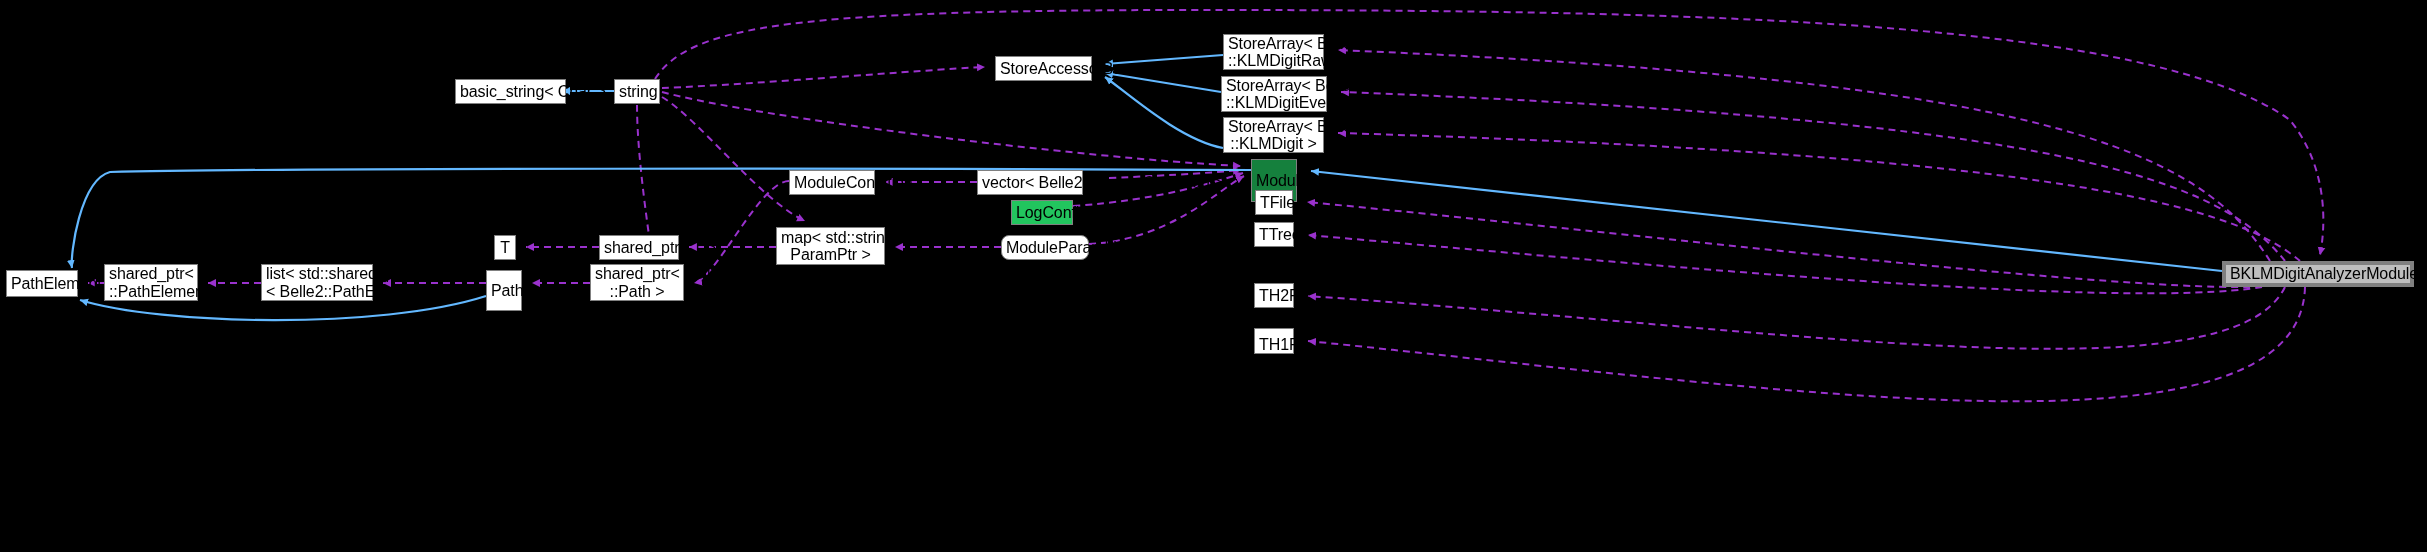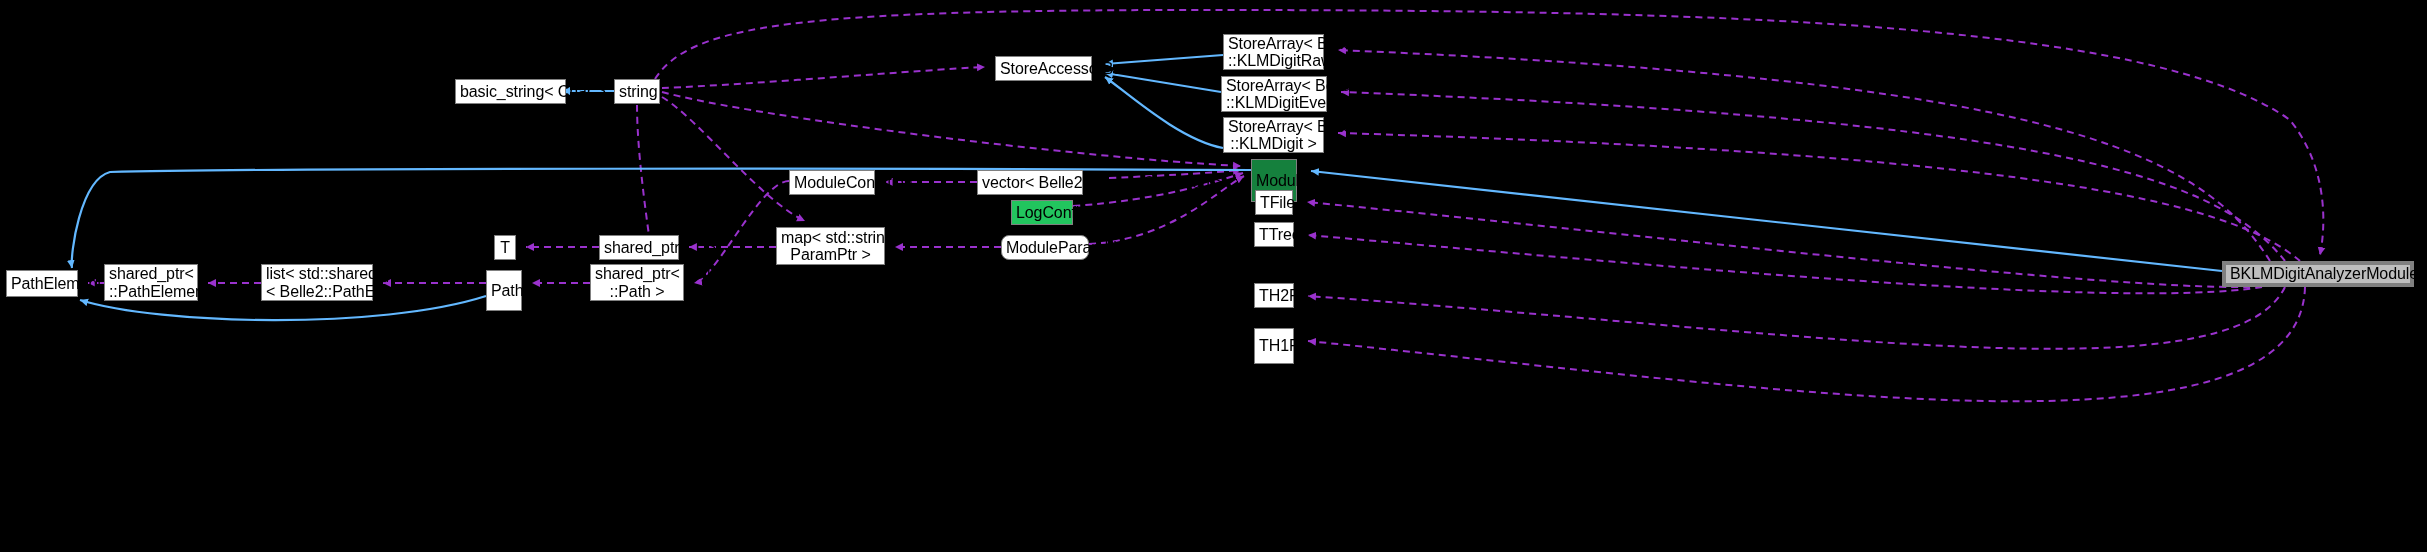--- a/index.html
+++ b/index.html
@@ -132,21 +132,21 @@
       <div class="node" style="left: 1223px; top: 34px; width: 101px; height: 36px; background: rgb(255, 255, 255); border-color: rgb(128, 128, 128);"><span>StoreArray&lt; Belle2
 ::KLMDigitRaw &gt;</span></div>
       <div class="node" style="left: 1221px; top: 76px; width: 106px; height: 36px; background: rgb(255, 255, 255); border-color: rgb(128, 128, 128);"><span>StoreArray&lt; Belle2
 ::KLMDigitEventInfo &gt;</span></div>
       <div class="node" style="left: 1223px; top: 117px; width: 101px; height: 36px; background: rgb(255, 255, 255); border-color: rgb(128, 128, 128);"><span>StoreArray&lt; Belle2
 ::KLMDigit &gt;</span></div>
       <div class="node" style="left: 1251px; top: 159px; width: 46px; height: 43px; background: #15803d; border-color: rgb(128, 128, 128);"><span>Module</span></div>
       <div class="node" style="left: 1255px; top: 190px; width: 38px; height: 25px; background: rgb(255, 255, 255); border-color: rgb(128, 128, 128);"><span>TFile</span></div>
       <div class="node" style="left: 1254px; top: 222px; width: 40px; height: 25px; background: rgb(255, 255, 255); border-color: rgb(128, 128, 128);"><span>TTree</span></div>
       <div class="node" style="left: 1254px; top: 283px; width: 40px; height: 25px; background: rgb(255, 255, 255); border-color: rgb(128, 128, 128);"><span>TH2F</span></div>
-      <div class="node" style="left: 1254px; top: 328px; width: 40px; height: 36px; background: rgb(255, 255, 255); border-color: rgb(128, 128, 128);"><span>TH1F</span></div>
+      <div class="node" style="left: 1254px; top: 328px; width: 40px; height: 26px; background: rgb(255, 255, 255); border-color: rgb(128, 128, 128); align-items: flex-end;"><span>TH1F</span></div>
       <div class="node" style="left: 789px; top: 170px; width: 86px; height: 25px; background: rgb(255, 255, 255); border-color: rgb(128, 128, 128);"><span>ModuleCondition</span></div>
       <div class="node" style="left: 977px; top: 170px; width: 106px; height: 25px; background: rgb(255, 255, 255); border-color: rgb(128, 128, 128);"><span>vector&lt; Belle2::ModuleCondition &gt;</span></div>
       <div class="node" style="left: 1011px; top: 200px; width: 62px; height: 25px; background: #22c55e; border-color: rgb(128, 128, 128);"><span>LogConfig</span></div>
       <div class="node" style="left: 1001px; top: 235px; width: 88px; height: 25px; background: rgb(255, 255, 255); border-color: rgb(128, 128, 128); border-radius: 8px;"><span>ModuleParamList</span></div>
       <div class="node" style="left: 776px; top: 227px; width: 109px; height: 38px; background: rgb(255, 255, 255); border-color: rgb(128, 128, 128); align-items: center;"><span>map&lt; std::string, Module
 ParamPtr &gt;</span></div>
       <div class="node" style="left: 599px; top: 235px; width: 80px; height: 25px; background: rgb(255, 255, 255); border-color: rgb(128, 128, 128);"><span>shared_ptr&lt; T &gt;</span></div>
       <div class="node" style="left: 494px; top: 235px; width: 22px; height: 25px; background: rgb(255, 255, 255); border-color: rgb(128, 128, 128);"><span>T</span></div>
       <div class="node root" style="left: 2222px; top: 261px; width: 192px; height: 26px; background: rgb(191, 191, 191); border-color: rgb(128, 128, 128);"><span>BKLMDigitAnalyzerModule</span></div>
     </div>

